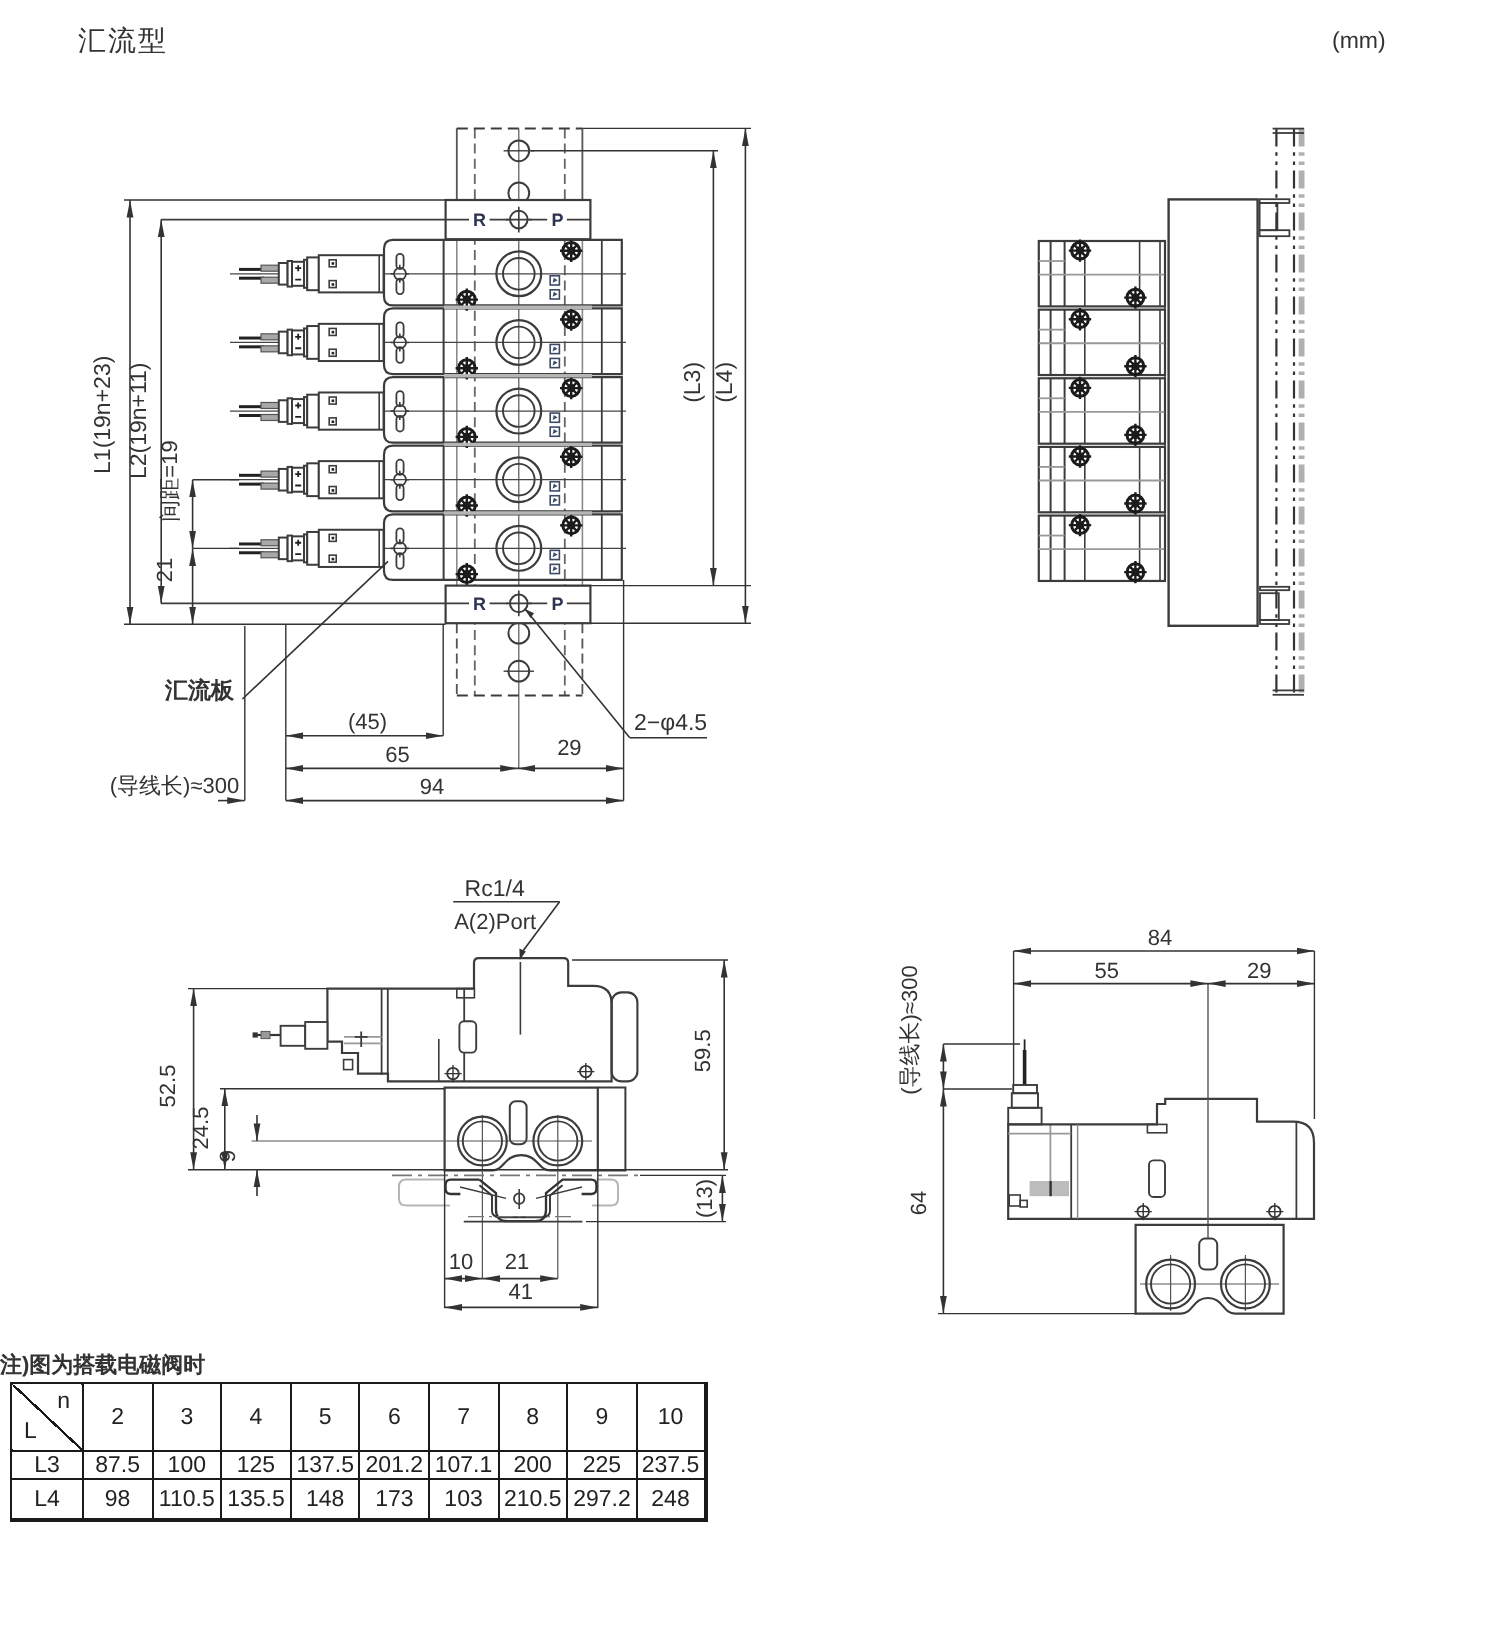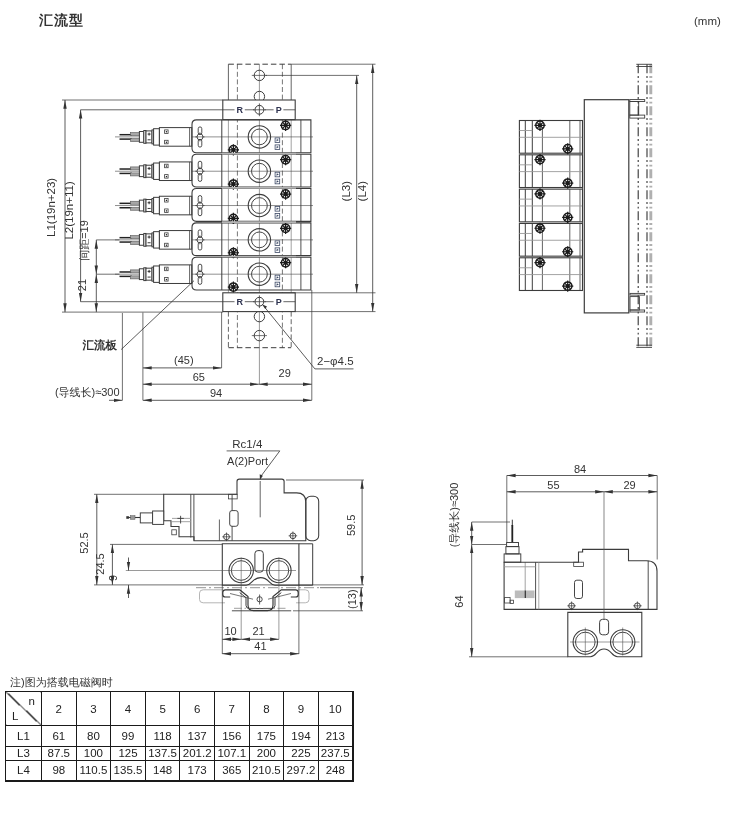--- a/index.html
+++ b/index.html
@@ -1,18 +1,18 @@
 <!DOCTYPE html>
 <html><head><meta charset="utf-8">
 <style>
 html,body{margin:0;padding:0;width:745px;height:816px;background:#fff;overflow:hidden}
 body{font-family:"Liberation Sans",sans-serif;position:relative;color:#333}
-.title{position:absolute;left:39px;top:12px;font-size:14px;font-weight:bold;letter-spacing:1px}
-.mm{position:absolute;left:694px;top:15px;font-size:11.5px}
-.note{position:absolute;left:10px;top:675px;font-size:11px;font-weight:normal}
+.title{position:absolute;left:39px;top:12px;font-size:14px;font-weight:normal;letter-spacing:1px}
+.mm{position:absolute;left:666px;top:15px;font-size:11.5px}
+.note{position:absolute;left:0;top:675px;font-size:11px;font-weight:bold}
 table{position:absolute;left:5px;top:691px;border-collapse:collapse;table-layout:fixed;font-size:11.5px;color:#222}
 td{border-left:1.2px solid #1a1a1a;border-top:1.8px solid #1a1a1a;text-align:center;padding:0;vertical-align:middle}
 tr:last-child td{border-bottom:2.6px solid #1a1a1a}
 td:last-child{border-right:2px solid #1a1a1a}
 </style></head>
 <body>
 <div class="title">汇流型</div>
 <div class="mm">(mm)</div>
 <svg width="745" height="690" viewBox="0 0 745 690" style="position:absolute;left:0;top:0" stroke-linecap="butt" fill="none">
 <defs>
@@ -352,51 +352,39 @@
 <td>2</td>
         <td>3</td>
         <td>4</td>
         <td>5</td>
         <td>6</td>
         <td>7</td>
         <td>8</td>
         <td>9</td>
         <td>10</td>
       </tr>
-<tr style="height:20.8px">
-        <td>L1</td>
-        <td>61</td>
-        <td>80</td>
-        <td>99</td>
-        <td>118</td>
-        <td>137</td>
-        <td>156</td>
-        <td>175</td>
-        <td>194</td>
-        <td>213</td>
-      </tr>
 <tr style="height:14px">
         <td>L3</td>
         <td>87.5</td>
         <td>100</td>
         <td>125</td>
         <td>137.5</td>
         <td>201.2</td>
         <td>107.1</td>
         <td>200</td>
         <td>225</td>
         <td>237.5</td>
       </tr>
 <tr style="height:20.8px">
         <td>L4</td>
         <td>98</td>
         <td>110.5</td>
         <td>135.5</td>
         <td>148</td>
         <td>173</td>
-        <td>365</td>
+        <td>103</td>
         <td>210.5</td>
         <td>297.2</td>
         <td>248</td>
       </tr>
 </tbody>
   </table>
 <div class="note">注)图为搭载电磁阀时</div>
 
 </body></html>

